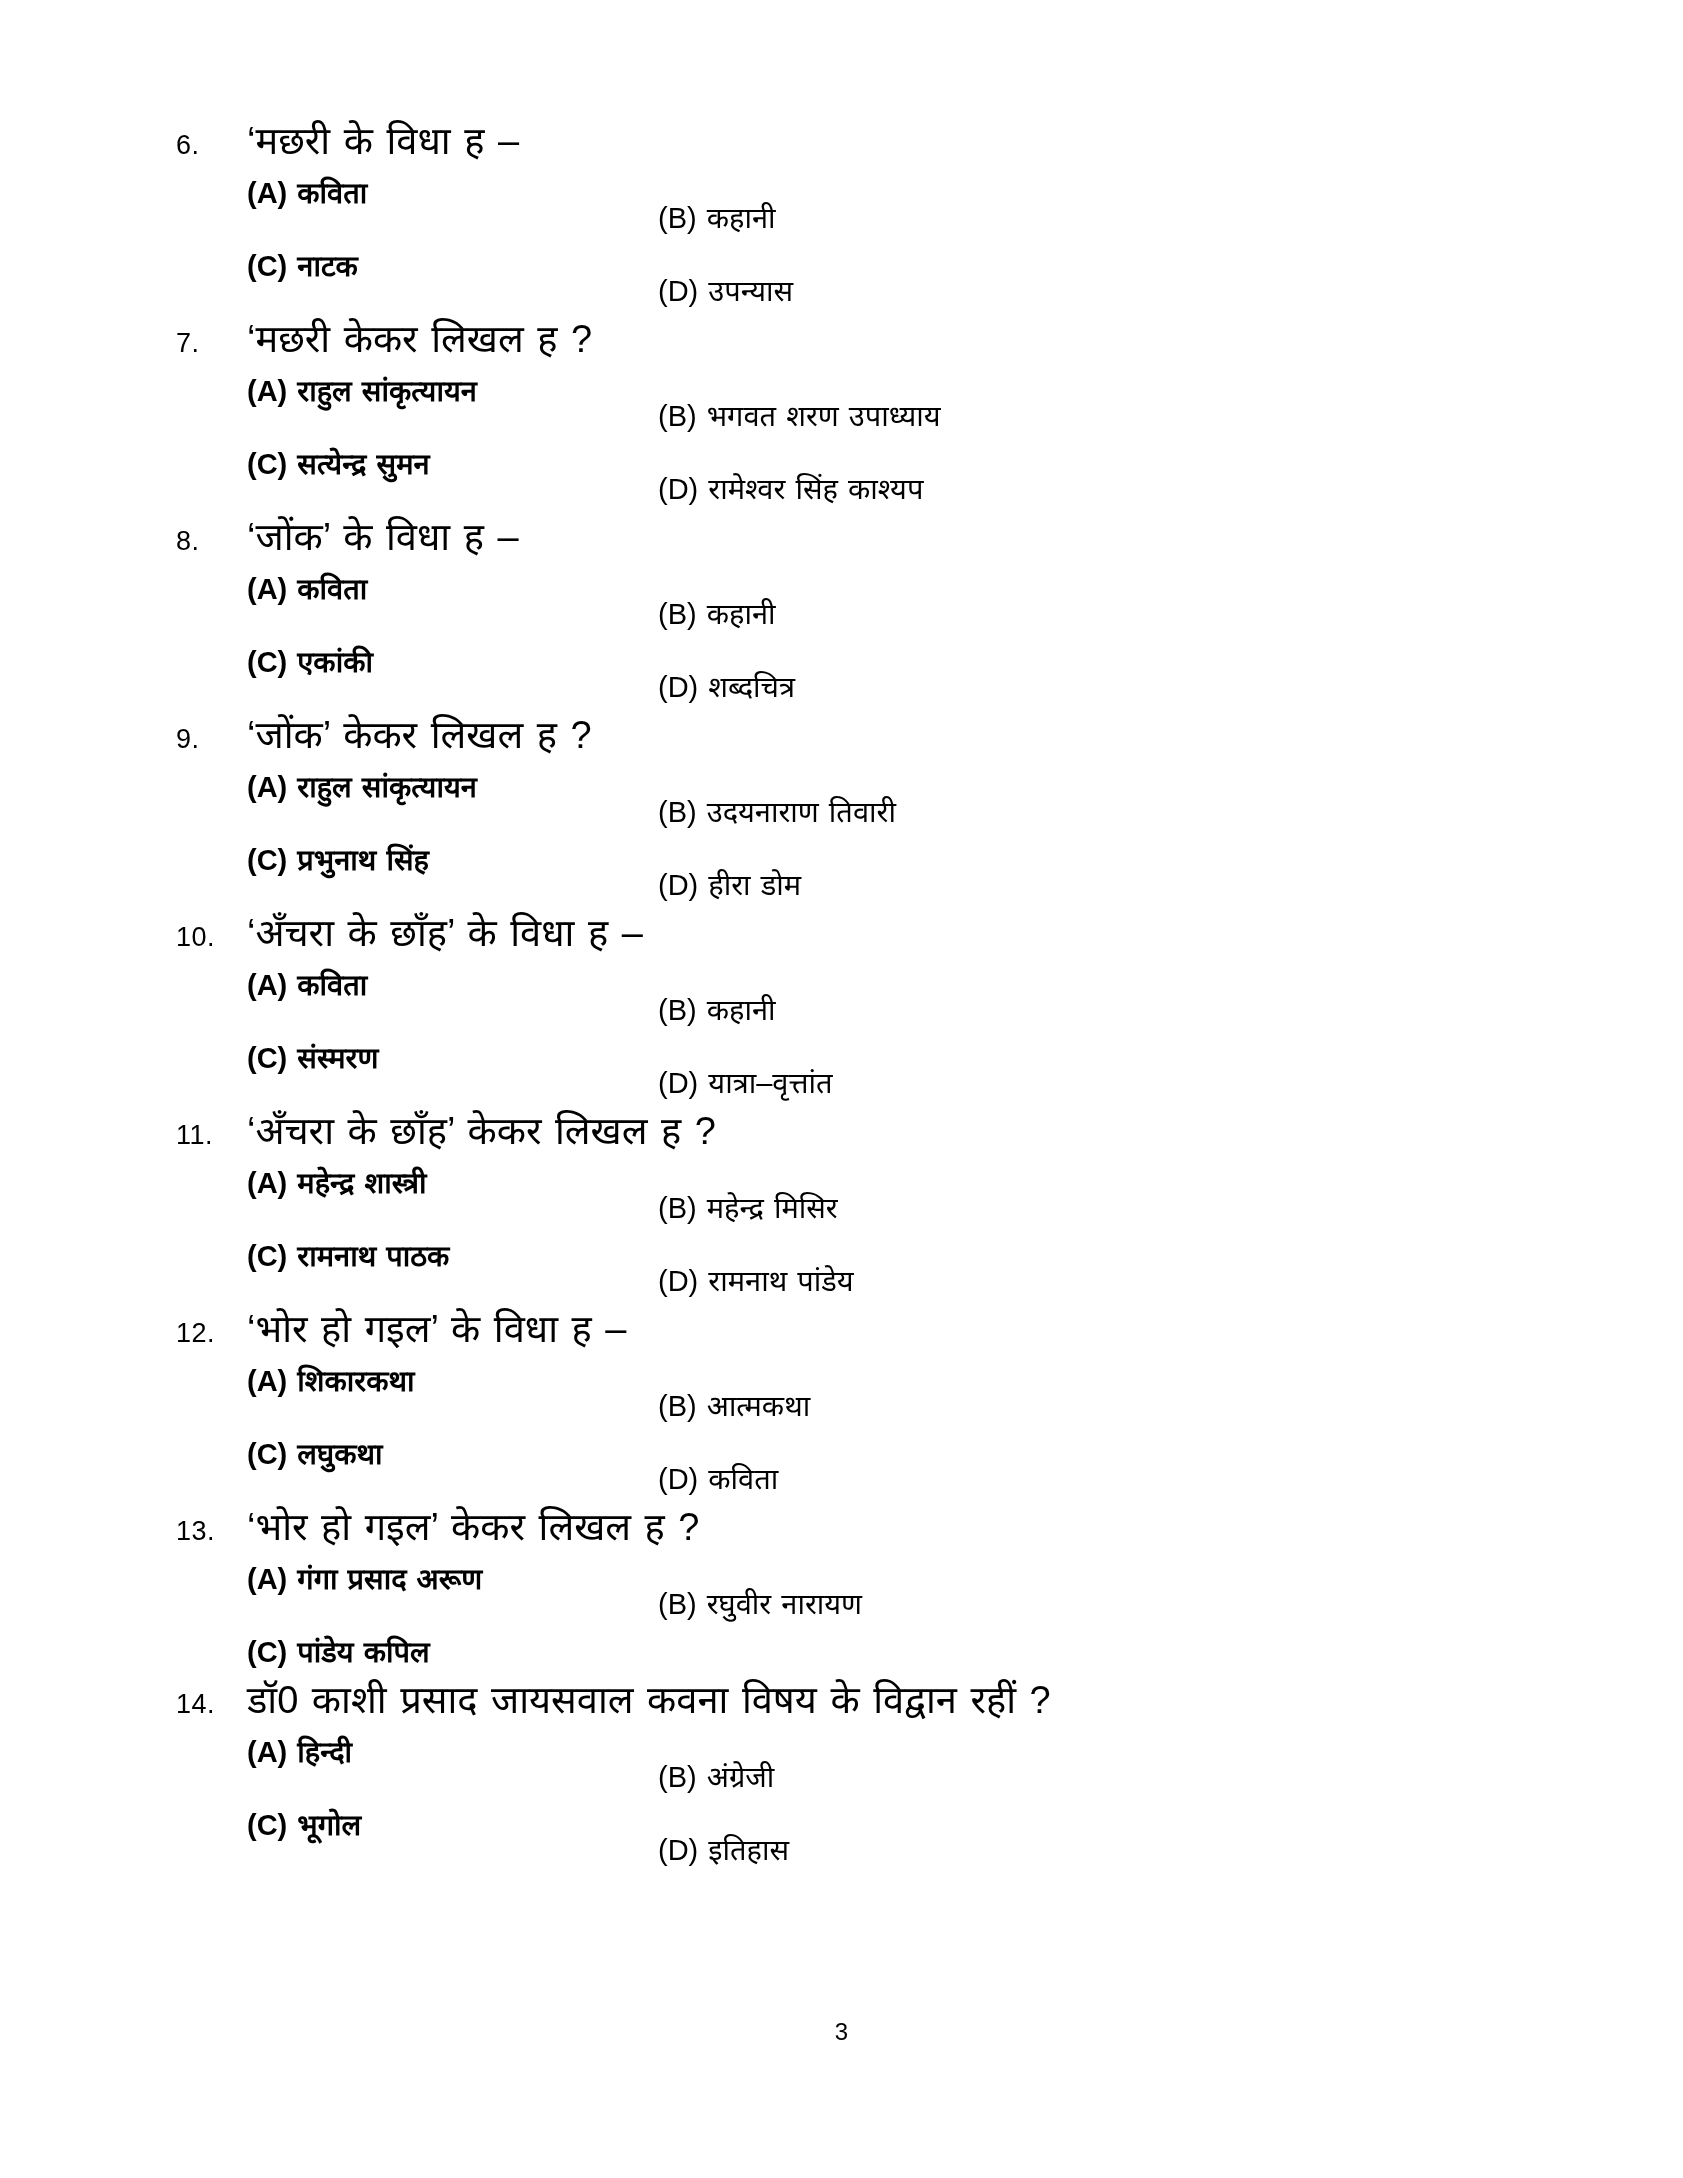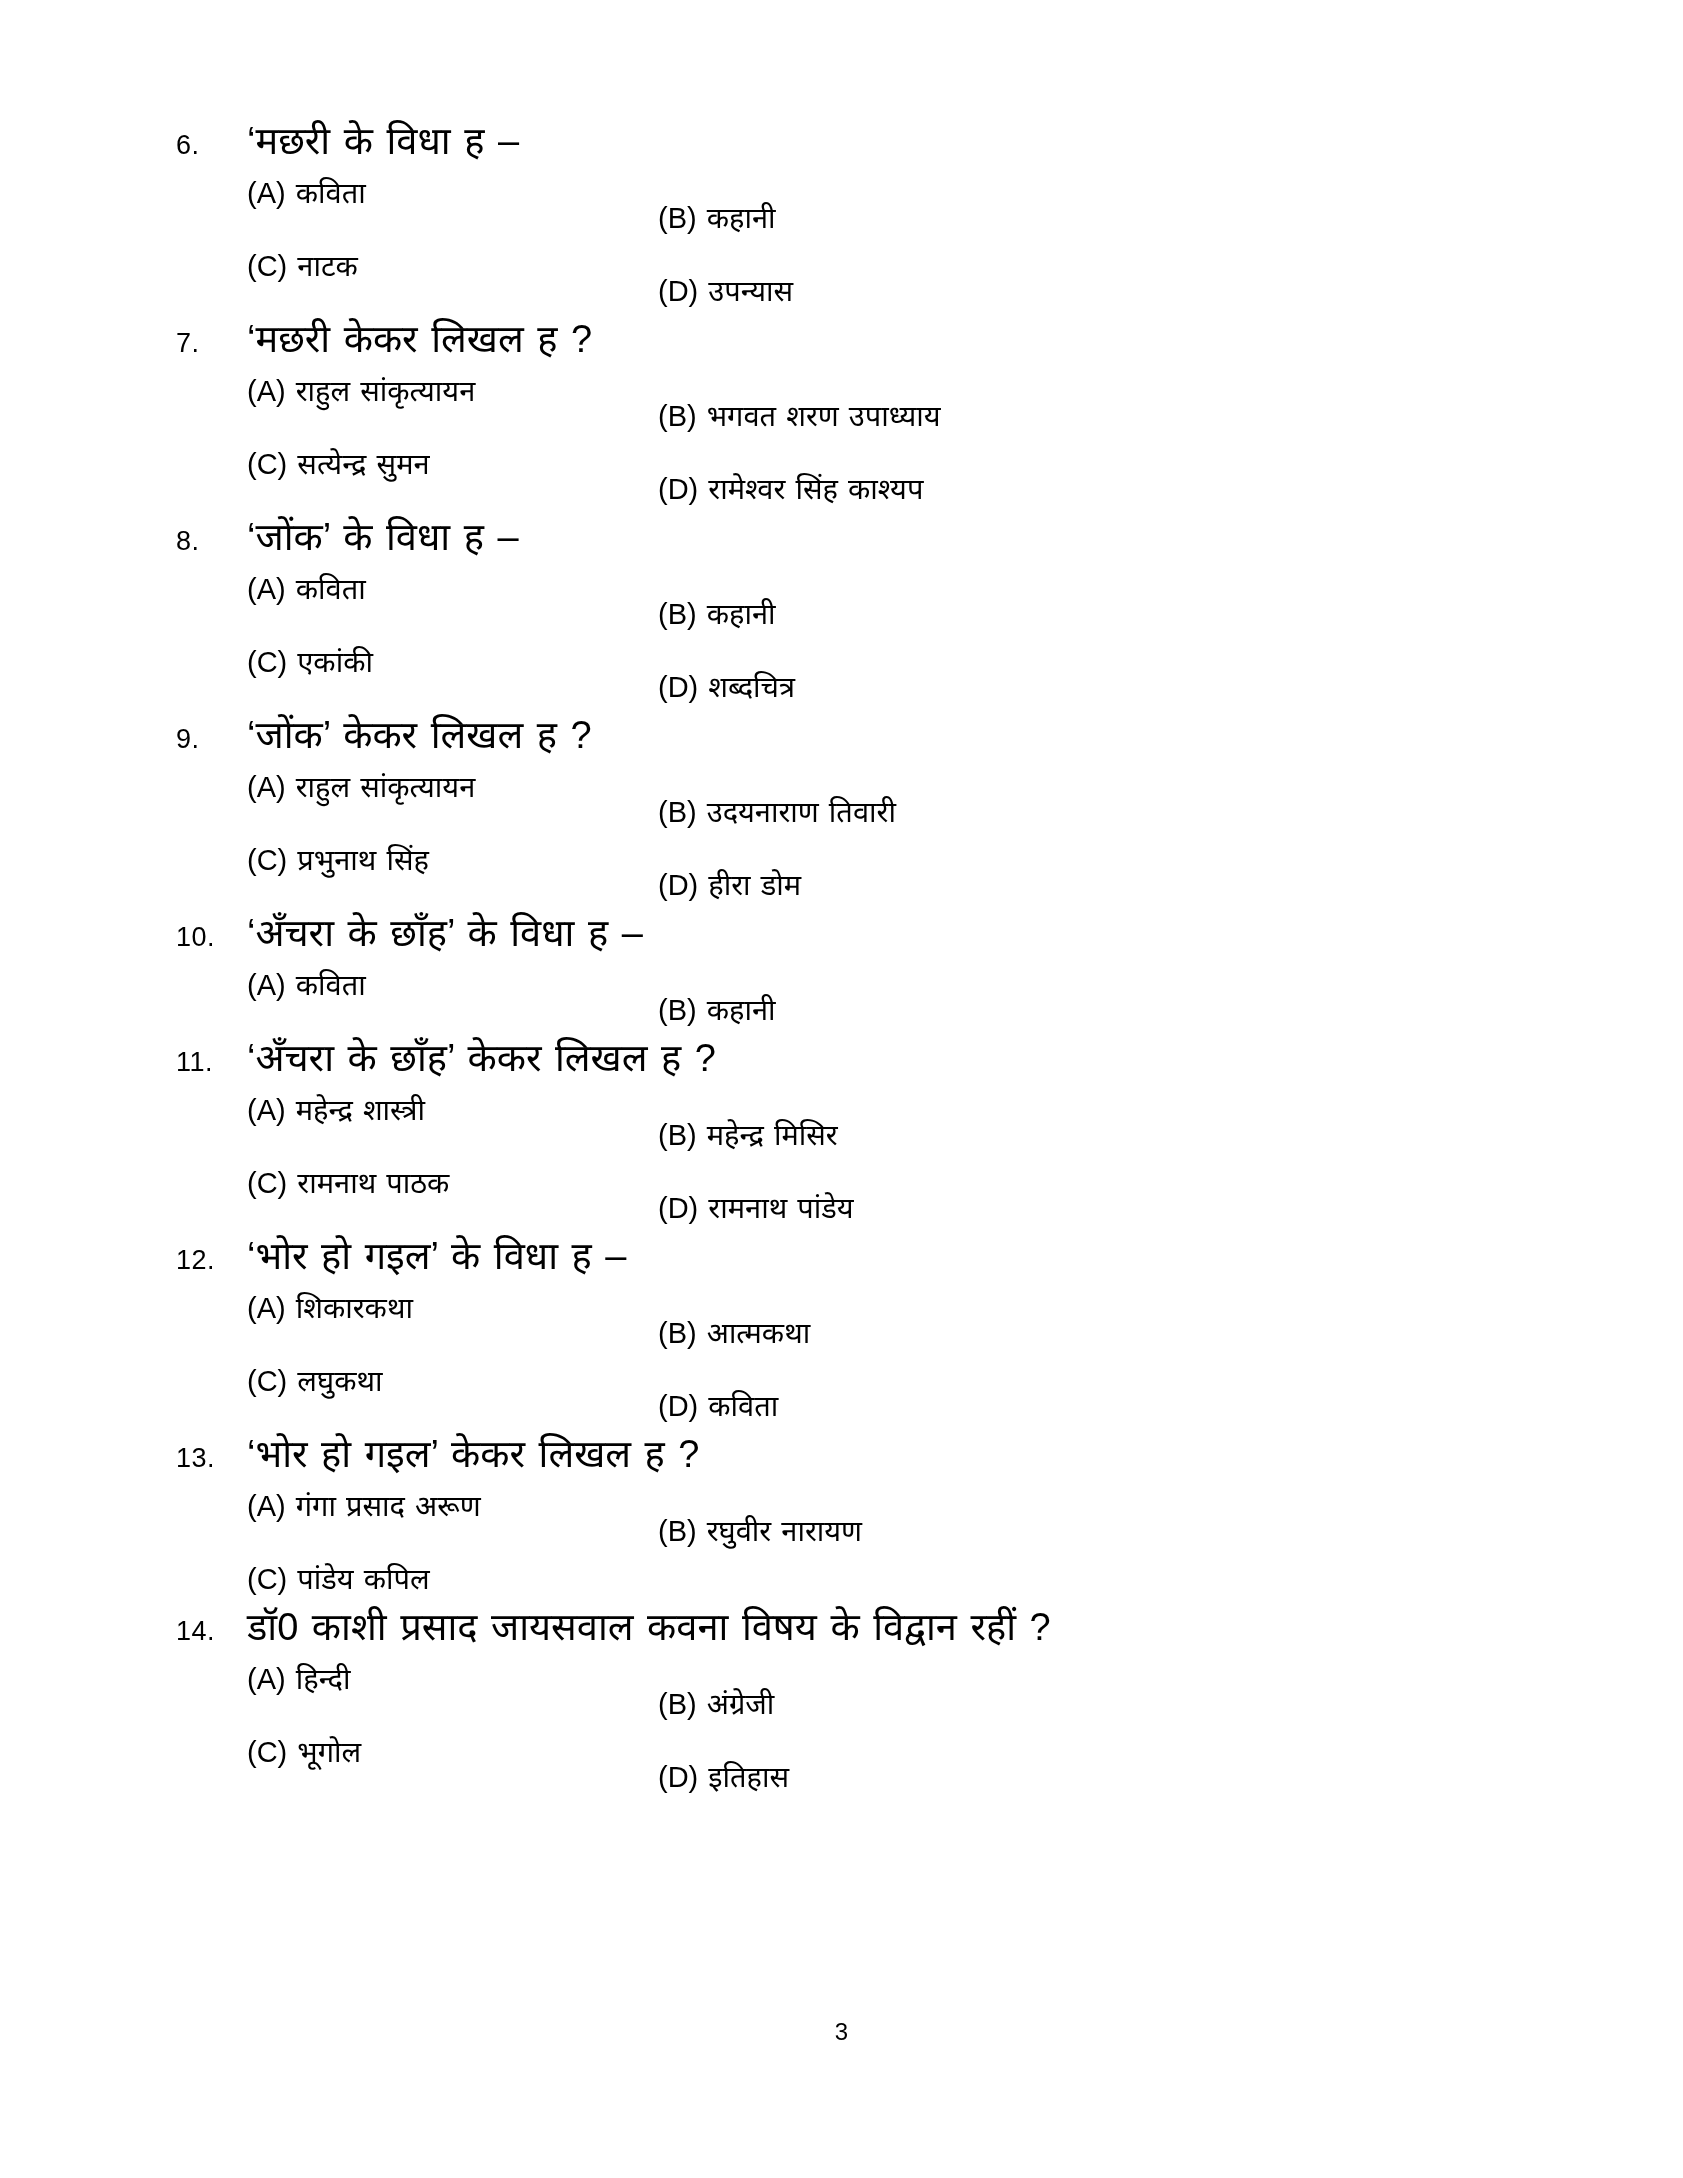--- a/index.html
+++ b/index.html
@@ -50,20 +50,21 @@
   }
   .opt {
     font-size: 29px;
     line-height: 48px;
     word-spacing: 2px;
     box-sizing: border-box;
   }
   .opt-left {
     flex: 0 0 411px;
     width: 411px;
+    font-weight: bold;
   }
   .opt-right {
     flex: 1 1 auto;
     margin-top: 25px;
   }
   .opt-label {
     font-family: "Liberation Sans", "DejaVu Sans", sans-serif;
   }
   .pagenum {
     position: absolute;
@@ -197,20 +198,30 @@
       <div class="opts">
         <div class="opt opt-left">
           <span class="opt-label">(A)</span> 
           <span>कविता</span>
         </div>
         <div class="opt opt-right">
           <span class="opt-label">(B)</span> 
           <span>कहानी</span>
         </div>
       </div>
+      <div class="opts">
+        <div class="opt opt-left">
+          <span class="opt-label">(C)</span> 
+          <span>संस्मरण</span>
+        </div>
+        <div class="opt opt-right">
+          <span class="opt-label">(D)</span> 
+          <span>यात्रा–वृत्तांत</span>
+        </div>
+      </div>
     </div>
 
     <div class="qblock">
       <div class="qrow">
         <div class="qnum">11.</div>
         <div class="qtext">‘अँचरा के छाँह’ केकर लिखल ह ?</div>
       </div>
       <div class="opts">
         <div class="opt opt-left">
           <span class="opt-label">(A)</span> 

